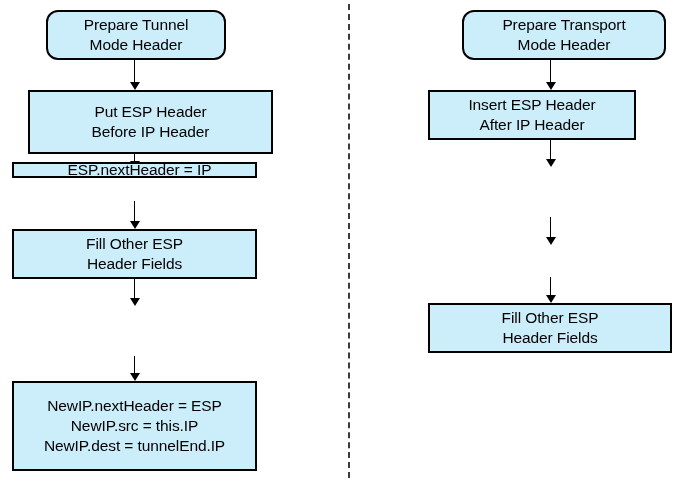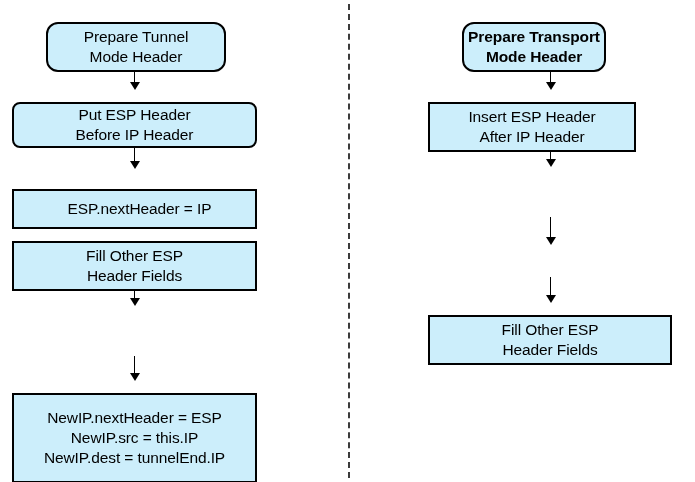--- a/index.html
+++ b/index.html
@@ -26,21 +26,20 @@
     border: 2px solid #000000;
     display: flex;
     align-items: center;
     justify-content: center;
     text-align: center;
     font-size: 15.5px;
     line-height: 1.30;
     color: #000000;
     white-space: pre-line;
     letter-spacing: -0.1px;
-    margin-top: 12px;
   }
   .node.terminator {
     border-radius: 12px;
   }
   .connector {
     position: absolute;
     width: 0;
     border-left: 1.6px solid #000000;
   }
   .arrowhead {
@@ -67,36 +66,36 @@
     <div class="connector" style="left: 134px; top: 140px; height: 23px;"></div>
     <div class="arrowhead" style="left: 130px; top: 161px;"></div>
     <div class="connector" style="left: 134px; top: 201px; height: 22px;"></div>
     <div class="arrowhead" style="left: 130px; top: 221px;"></div>
     <div class="connector" style="left: 134px; top: 279px; height: 21px;"></div>
     <div class="arrowhead" style="left: 130px; top: 298px;"></div>
     <div class="connector" style="left: 134px; top: 356px; height: 19px;"></div>
     <div class="arrowhead" style="left: 130px; top: 373px;"></div>
     <div class="node terminator" style="left: 46px; top: 10px; width: 180px; height: 50px;">Prepare Tunnel
 Mode Header</div>
-    <div class="node" style="left: 12px; top: 90px; width: 245px; height: 46px; border-radius: 8px;">Put ESP Header
+    <div class="node" style="left: 28px; top: 90px; width: 245px; height: 64px;">Put ESP Header
 Before IP Header</div>
-    <div class="node" style="left: 12px; top: 177px; width: 245px; height: 40px; padding-left: 10px;">ESP.nextHeader = IP</div>
+    <div class="node" style="left: 12px; top: 162px; width: 245px; height: 16px; padding-left: 10px;">ESP.nextHeader = IP</div>
     <div class="node" style="left: 12px; top: 229px; width: 245px; height: 50px;">Fill Other ESP
 Header Fields</div>
     <div class="node" style="left: 12px; top: 381px; width: 245px; height: 90px;">NewIP.nextHeader = ESP
 NewIP.src = this.IP
 NewIP.dest = tunnelEnd.IP</div>
     <div class="connector" style="left: 550px; top: 60px; height: 24px;"></div>
     <div class="arrowhead" style="left: 546px; top: 82px;"></div>
     <div class="connector" style="left: 550px; top: 140px; height: 21px;"></div>
     <div class="arrowhead" style="left: 546px; top: 159px;"></div>
     <div class="connector" style="left: 550px; top: 217px; height: 22px;"></div>
     <div class="arrowhead" style="left: 546px; top: 237px;"></div>
     <div class="connector" style="left: 550px; top: 277px; height: 20px;"></div>
     <div class="arrowhead" style="left: 546px; top: 295px;"></div>
-    <div class="node terminator" style="left: 462px; top: 10px; width: 144px; height: 50px; font-weight: bold;">Prepare Transport
+    <div class="node terminator" style="left: 462px; top: 10px; width: 204px; height: 50px;">Prepare Transport
 Mode Header</div>
     <div class="node" style="left: 428px; top: 90px; width: 208px; height: 50px;">Insert ESP Header
 After IP Header</div>
     <div class="node" style="left: 428px; top: 303px; width: 244px; height: 50px;">Fill Other ESP
 Header Fields</div>
     <div class="divider" style="left: 348px; top: 4px; height: 474px;"></div>
   </div>
 
 </body></html>

